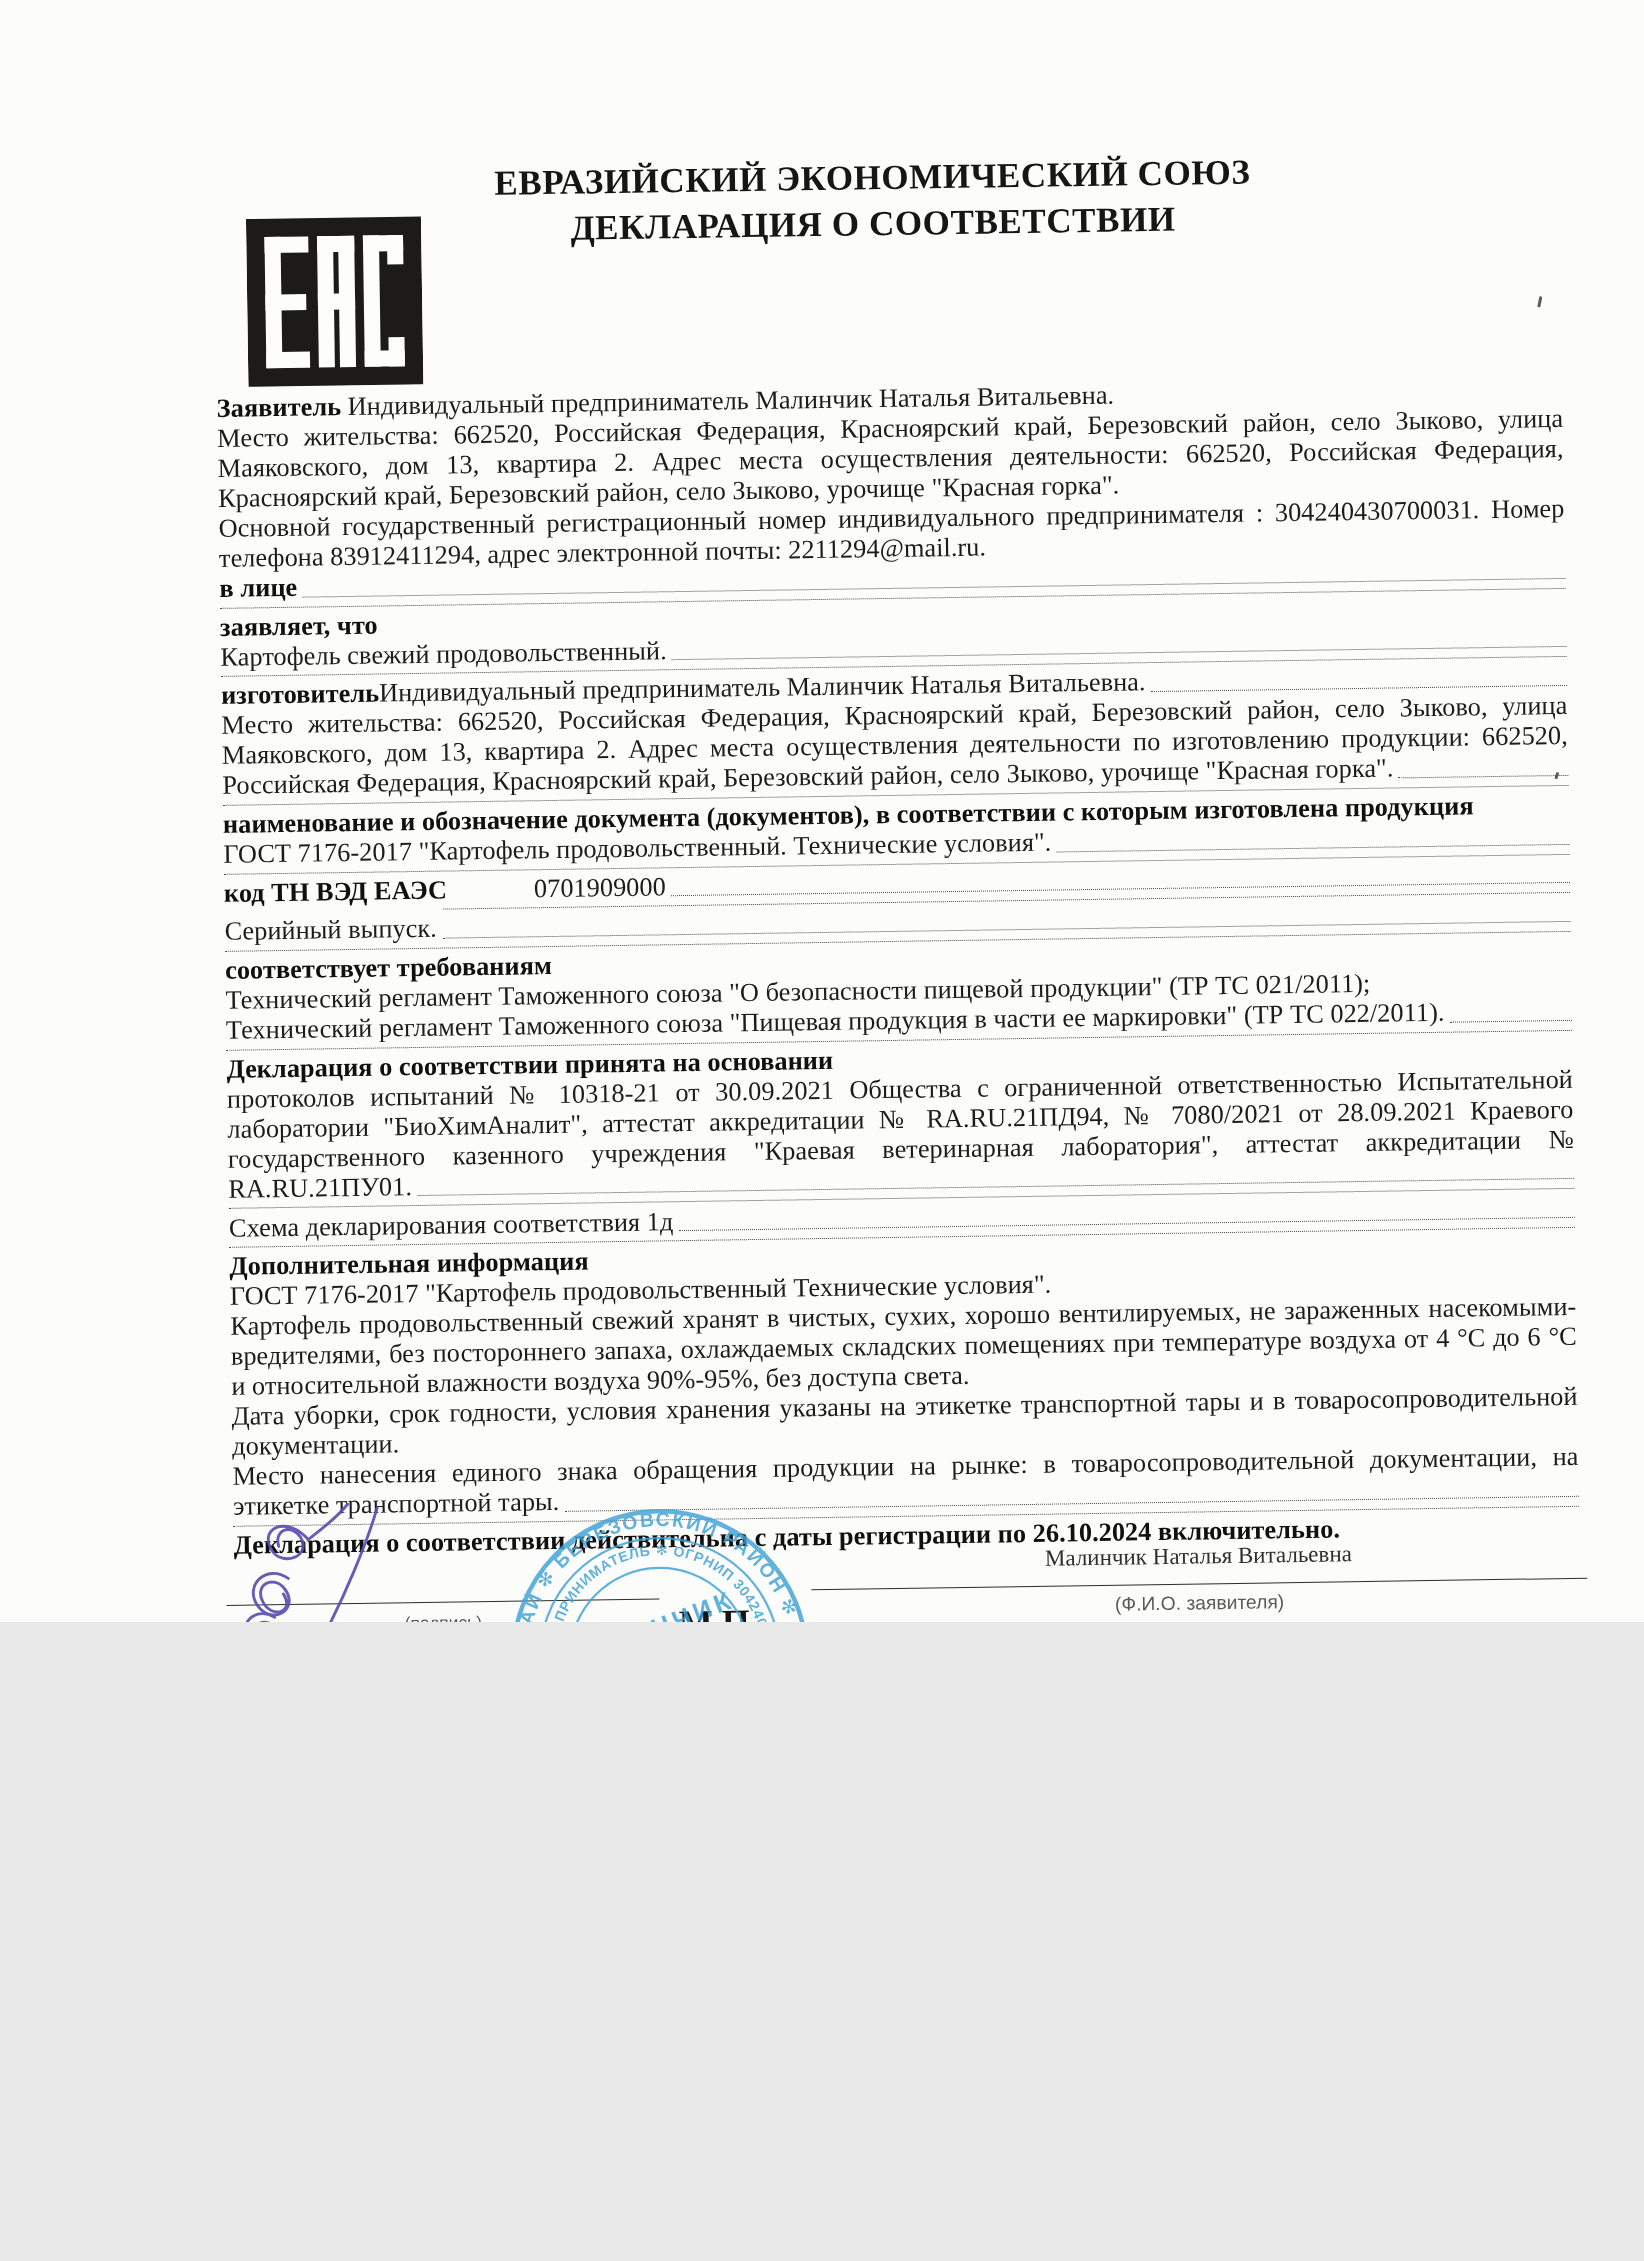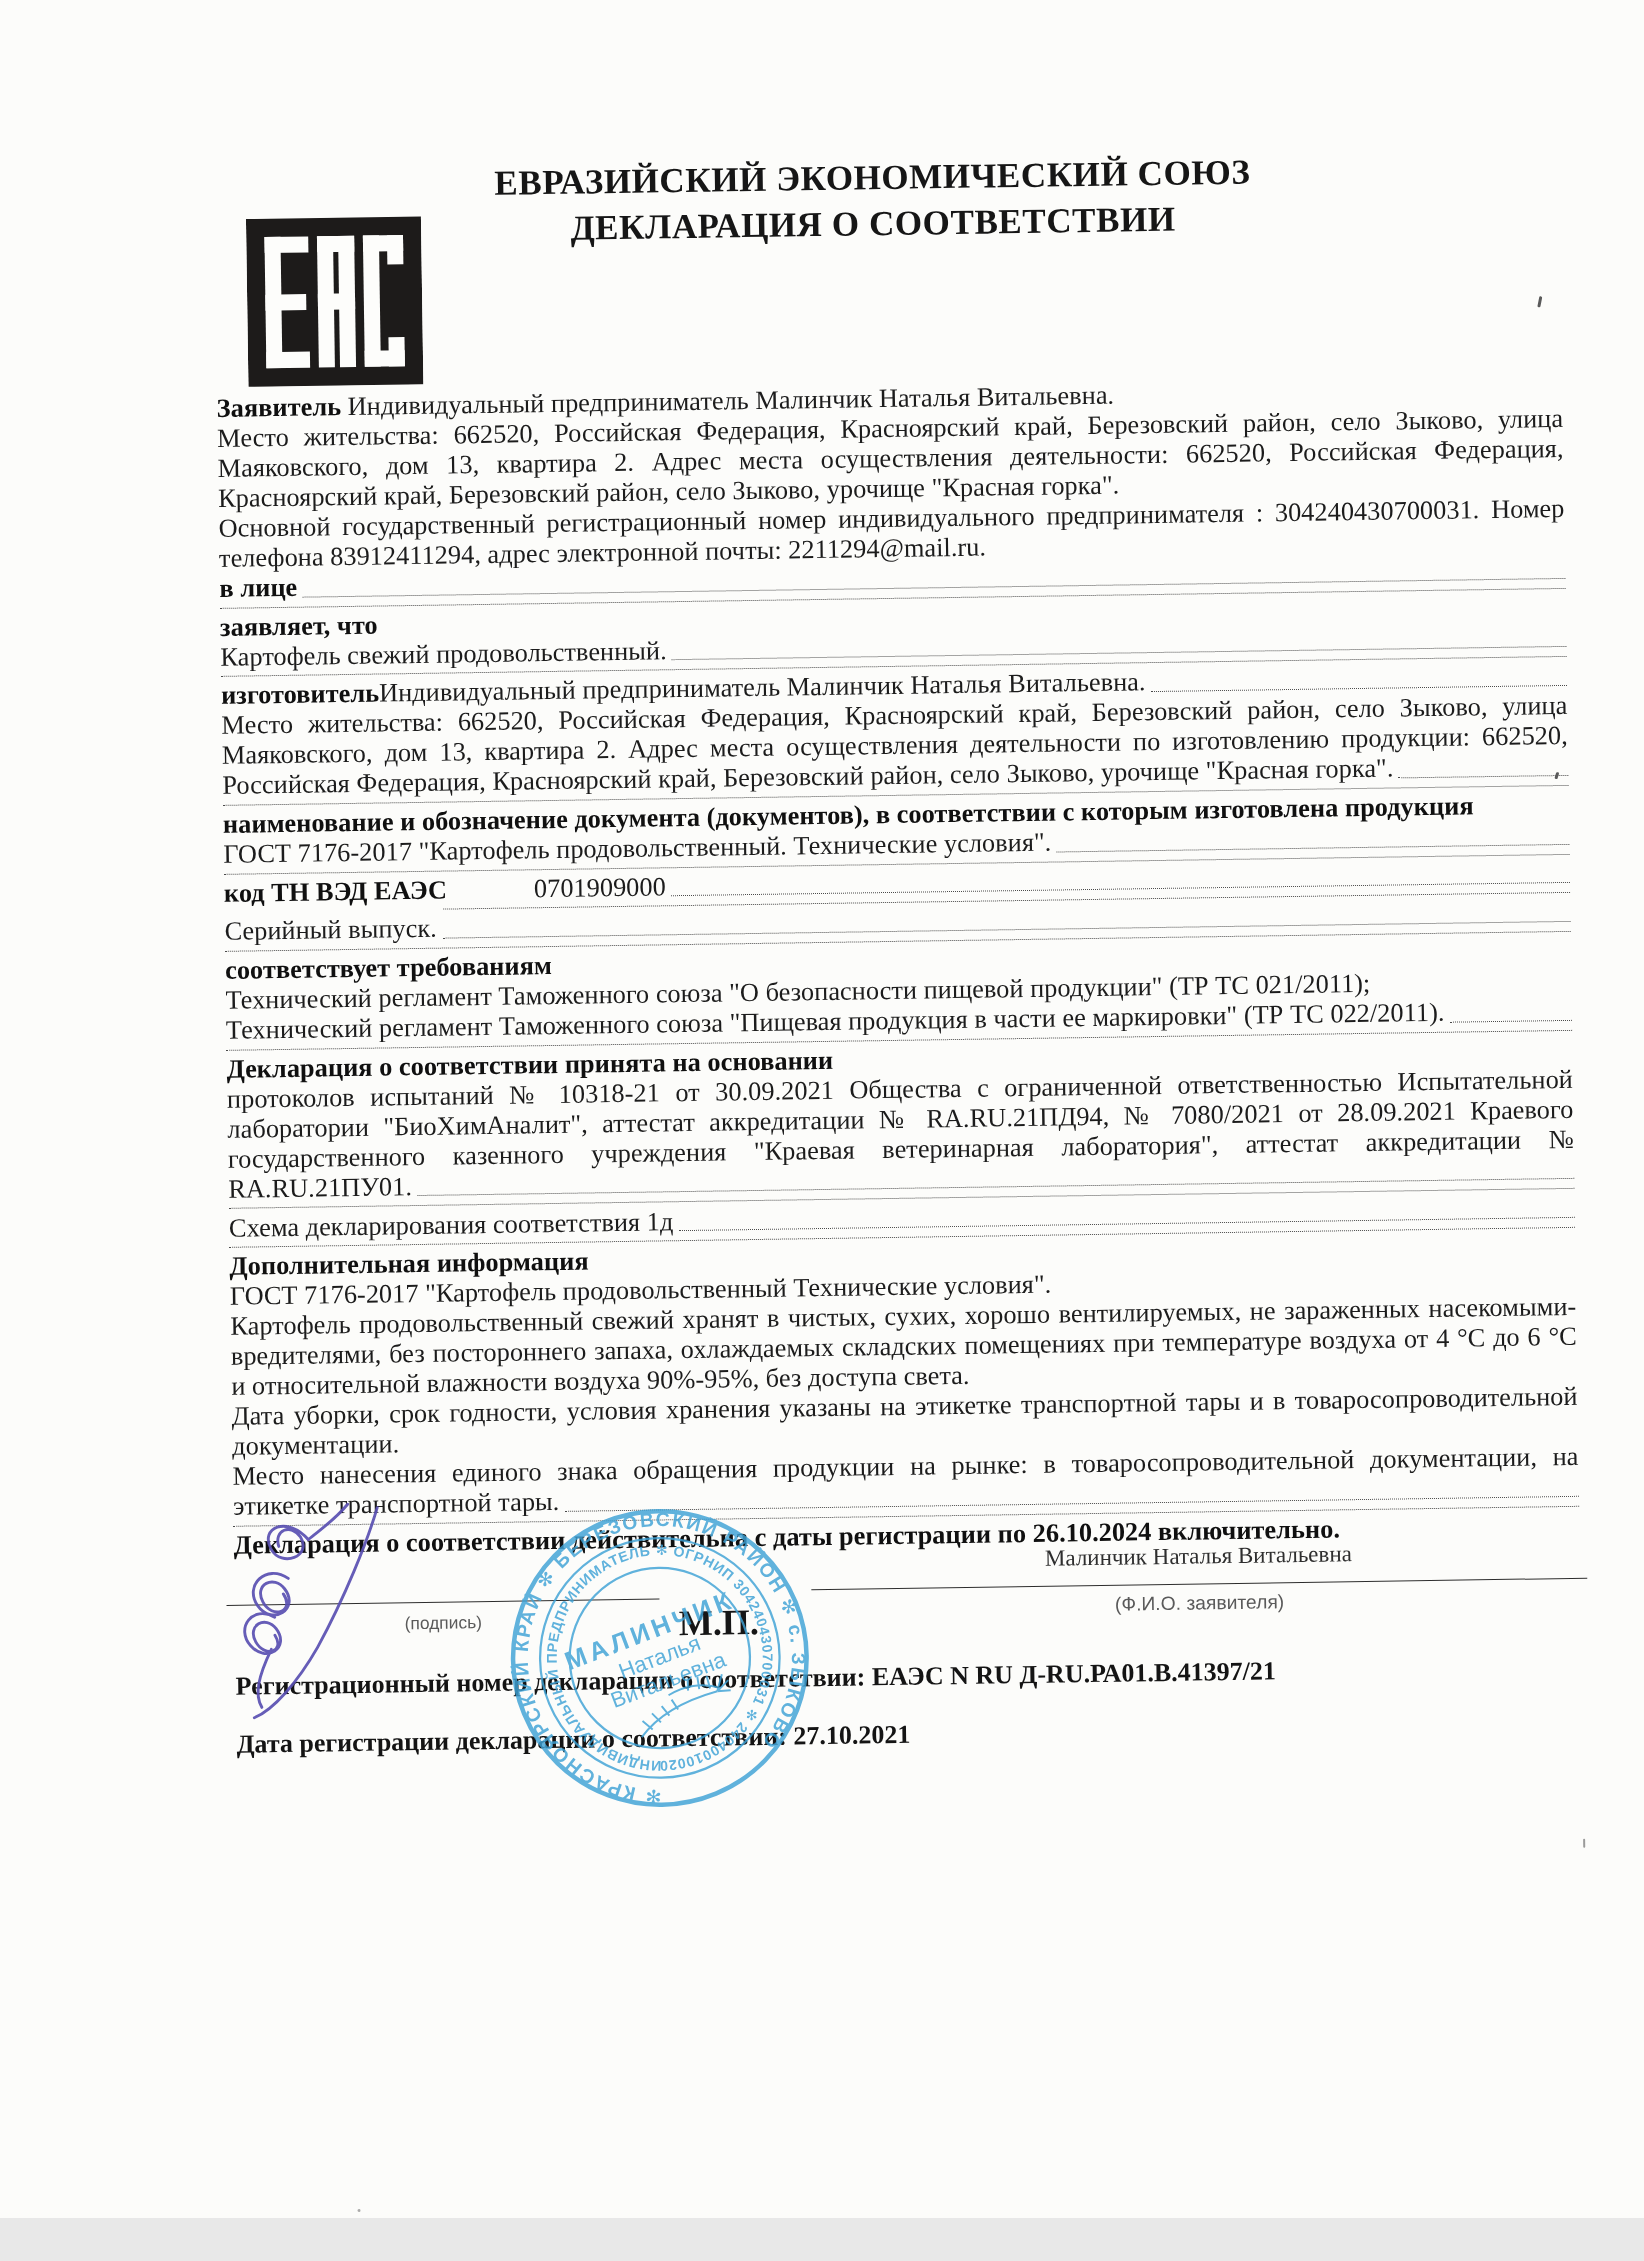--- a/index.html
+++ b/index.html
@@ -1,16 +1,16 @@
 <!DOCTYPE html>
 <html style="font-size:10.3px"><head>
 <meta charset="utf-8">
 <style>
   html,body{margin:0;padding:0;background:#e8e8e8;}
-  .page{position:relative;width:1644px;height:2218px;background:#fcfcfa;overflow:hidden;
+  .page{position:relative;width:1644px;height:1622px;background:#fcfcfa;overflow:hidden;
         font-family:"Liberation Serif","DejaVu Serif",serif;color:#1c1c1c;}
   .tilt{position:absolute;left:0;top:0;width:1644px;height:2261px;
         transform:rotate(-0.85deg);transform-origin:822px 1095px;}
 
   
   .eac{position:absolute;left:259px;top:210px;width:175px;height:169px;}
 
   
   .title{position:absolute;left:232px;top:156px;width:1308px;text-align:center;
          font-weight:bold;font-size:35px;line-height:46px;letter-spacing:0.6px;color:#161616;}

